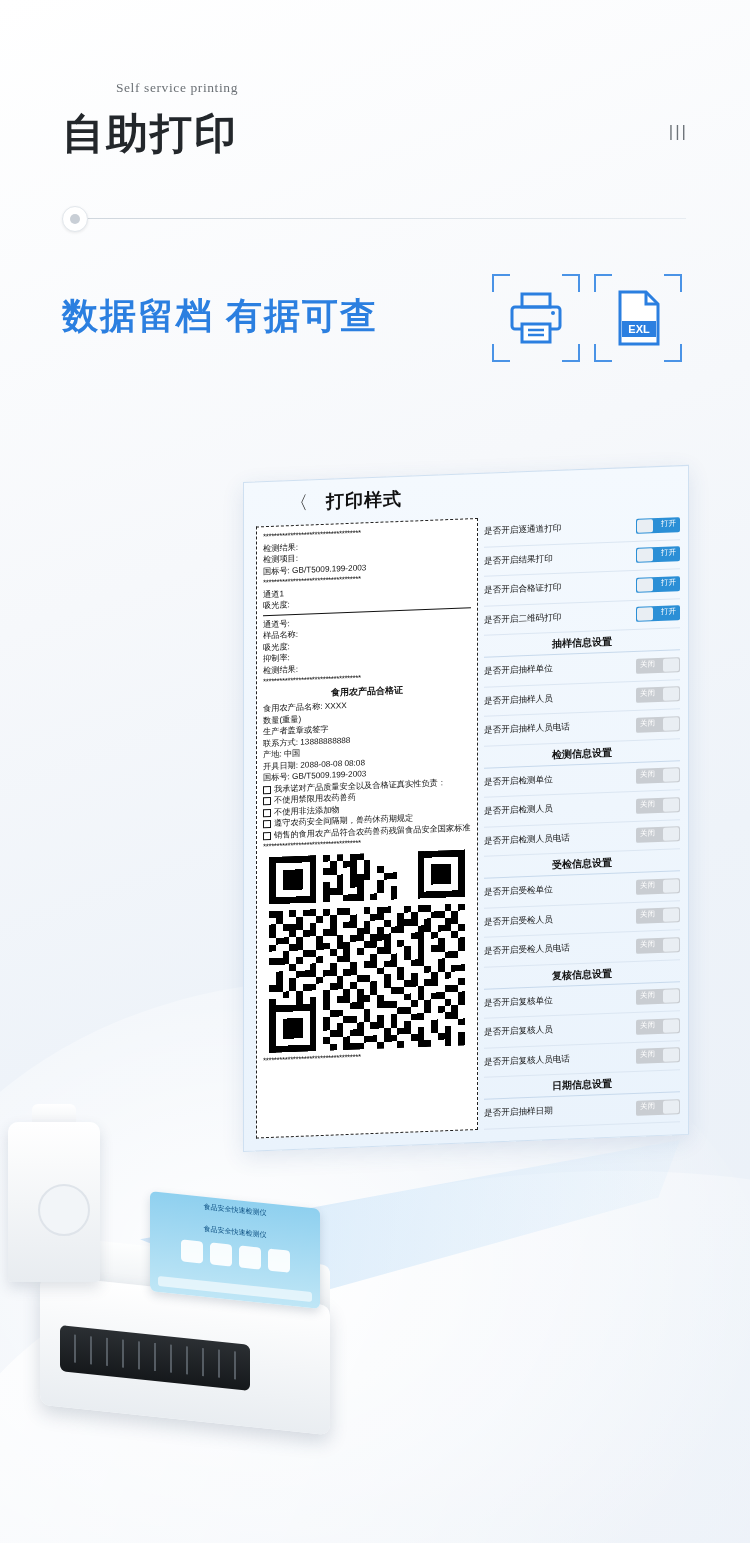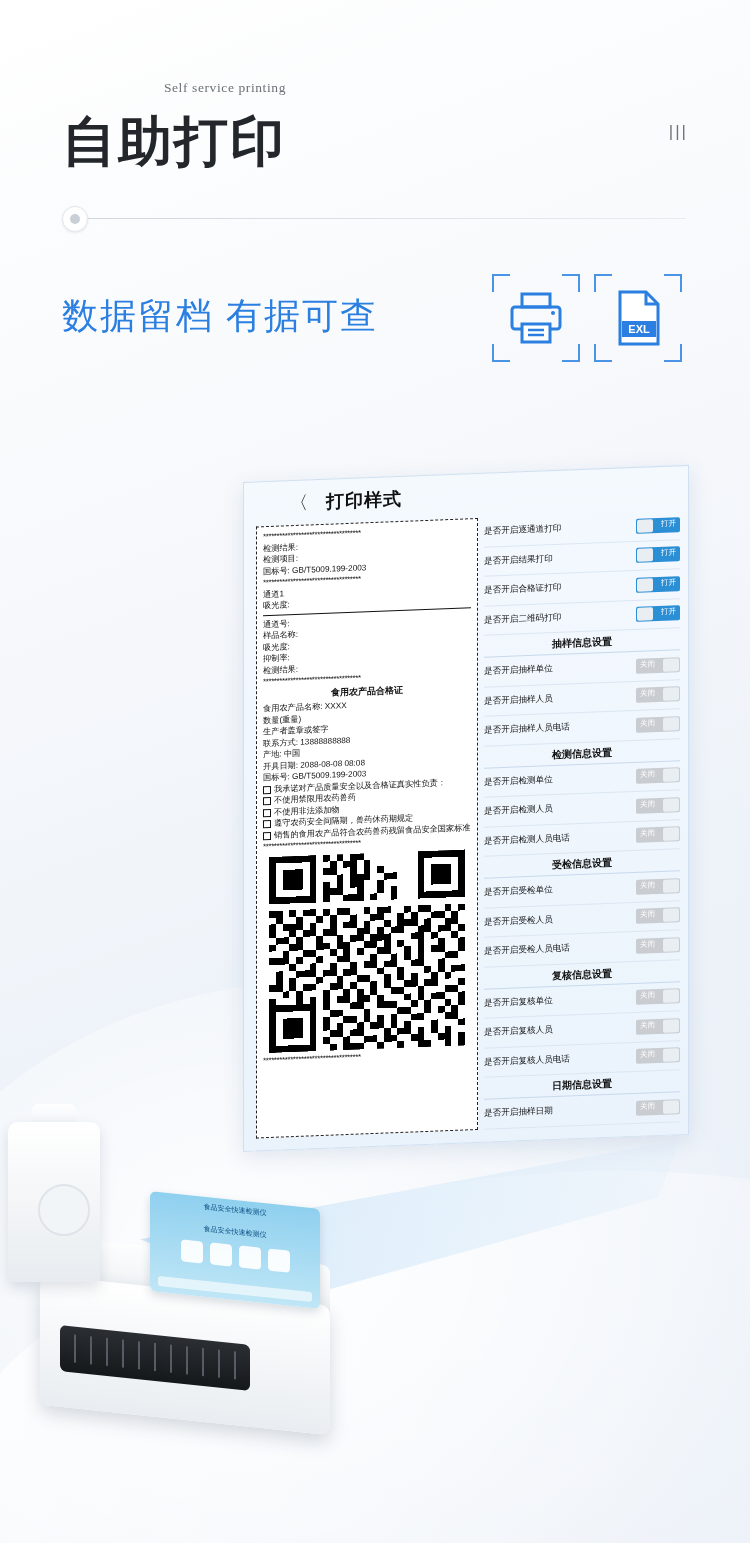--- a/index.html
+++ b/index.html
@@ -9,28 +9,28 @@
     background:linear-gradient(160deg,#ffffff 0%,#f6f8fb 35%,#eef3f9 60%,#e9eff7 100%);
   }
   
   .swoosh{position:absolute;border-radius:50%;pointer-events:none;}
   .sw1{width:900px;height:700px;left:-120px;top:980px;background:radial-gradient(ellipse at 40% 40%,rgba(255,255,255,.95),rgba(232,240,250,0) 70%);}
   .sw2{width:1100px;height:500px;left:-60px;top:1180px;background:linear-gradient(120deg,rgba(255,255,255,.8),rgba(226,236,248,0));transform:rotate(-8deg);}
 
   
   .hdr{position:absolute;left:62px;top:80px;}
   .hdr .en{font-size:13.5px;letter-spacing:.6px;color:#6c7176;font-family:"Liberation Serif",serif;text-align:right;}
-  .hdr .cn{font-size:54px;font-weight:bold;color:#23272b;margin-top:10px;letter-spacing:2px;}
+  .hdr .cn{font-size:42px;font-weight:bold;color:#23272b;margin-top:10px;letter-spacing:2px;}
   .menu-bars{position:absolute;right:62px;top:122px;color:#6d7379;font-size:17px;letter-spacing:2px;}
 
   .rule{position:absolute;left:62px;top:218px;width:624px;height:1px;background:linear-gradient(90deg,#cfd6dd,#e7ecf1);}
   .dot{position:absolute;left:62px;top:206px;width:24px;height:24px;border-radius:50%;background:#fff;border:1px solid #e2e7ec;box-shadow:0 1px 3px rgba(0,0,0,.08);}
   .dot:after{content:"";position:absolute;left:7px;top:7px;width:10px;height:10px;border-radius:50%;background:#c9cfd6;}
 
-  .headline{position:absolute;left:62px;top:292px;font-size:36px;font-weight:normal;color:#2b7fe0;letter-spacing:2px;}
+  .headline{position:absolute;left:62px;top:292px;font-size:36px;font-weight:bold;color:#2b7fe0;letter-spacing:2px;}
 
   
   .iconbox{position:absolute;width:88px;height:88px;text-align:right;}
   .ib1{left:492px;top:274px;}
   .ib2{left:594px;top:274px;}
   .corner{position:absolute;width:16px;height:16px;border-color:#4a93e6;border-style:solid;border-width:0;}
   .c-tl{left:0;top:0;border-left-width:2px;border-top-width:2px;}
   .c-tr{right:0;top:0;border-right-width:2px;border-top-width:2px;}
   .c-bl{left:0;bottom:0;border-left-width:2px;border-bottom-width:2px;}
   .c-br{right:0;bottom:0;border-right-width:2px;border-bottom-width:2px;}

